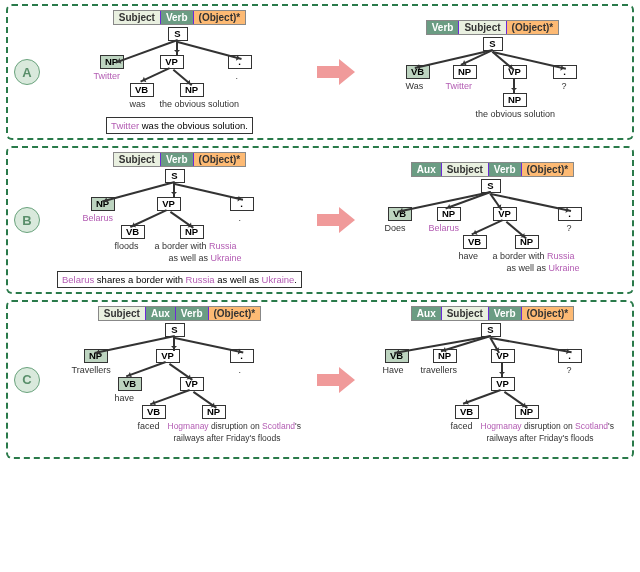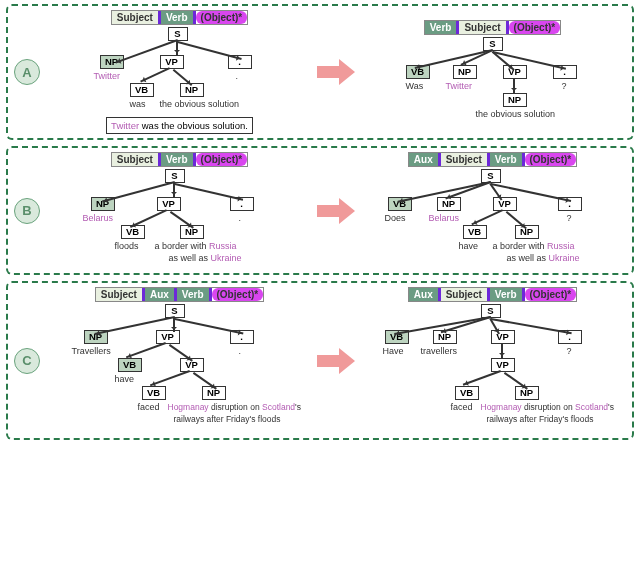--- a/index.html
+++ b/index.html
@@ -48,28 +48,28 @@
     display:flex;
     gap:0;
     border: 1px solid #888;
     margin-bottom: 2px;
   }
   .pat {
     padding: 1px 5px;
     font-size: 10px;
     font-weight: bold;
     color:#333;
-    border-right:3px solid #6d28d9;
+    border-right:1px solid #6d28d9;
     white-space: nowrap;
   }
   .pat:last-child { border-right:none; }
   .c-subj { background:#e9f0e0; }
   .c-verb { background:#6b9c83; color:#fff;}
   .c-aux  { background:#6b9c83; color:#fff;}
-  .c-obj  { background:#d946ef;border-radius:6px; }
+  .c-obj  { background:#fdba74; }
 
   .tree-wrap {
     width: 100%;
     display:flex;
     justify-content:center;
   }
   .tree {
     position:relative;
   }
   .node {
@@ -206,20 +206,21 @@
         <div class="leaf" style="left:90px;top:72px;">a border with <span class="ent">Russia</span></div>
         <div class="leaf" style="left:104px;top:84px;">as well as <span class="ent">Ukraine</span></div>
         <div class="leaf" style="left:174px;top:44px;">.</div>
         <div class="edge" style="left:110px;top:14px;width:75px;transform:rotate(165deg);"></div>
         <div class="edge" style="left:110px;top:14px;width:14px;transform:rotate(90deg);"></div>
         <div class="edge" style="left:110px;top:14px;width:70px;transform:rotate(13deg);"></div>
         <div class="edge" style="left:102px;top:42px;width:40px;transform:rotate(155deg);"></div>
         <div class="edge" style="left:106px;top:42px;width:28px;transform:rotate(35deg);"></div>
       </div>
     </div>
+    <div class="sentence"><span class="ent">Belarus</span> shares a border with <span class="ent">Russia</span> as well as <span class="ent">Ukraine</span>.</div>
   </div>
 
   <div class="arrow">
     <svg width="38" height="26">
         <polygon points="0,7 22,7 22,0 38,13 22,26 22,19 0,19" fill="#f09a9a"></polygon>
       </svg>
   </div>
 
   <div class="panel">
     <div class="pattern">

